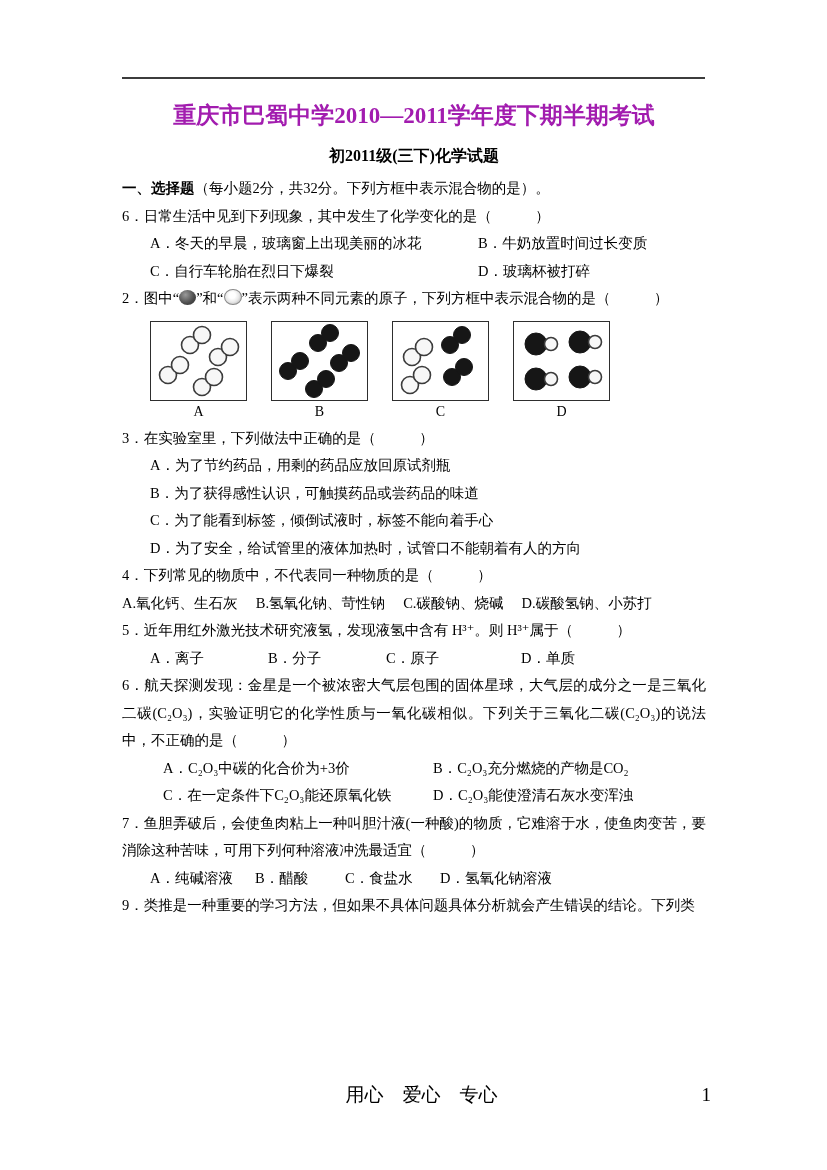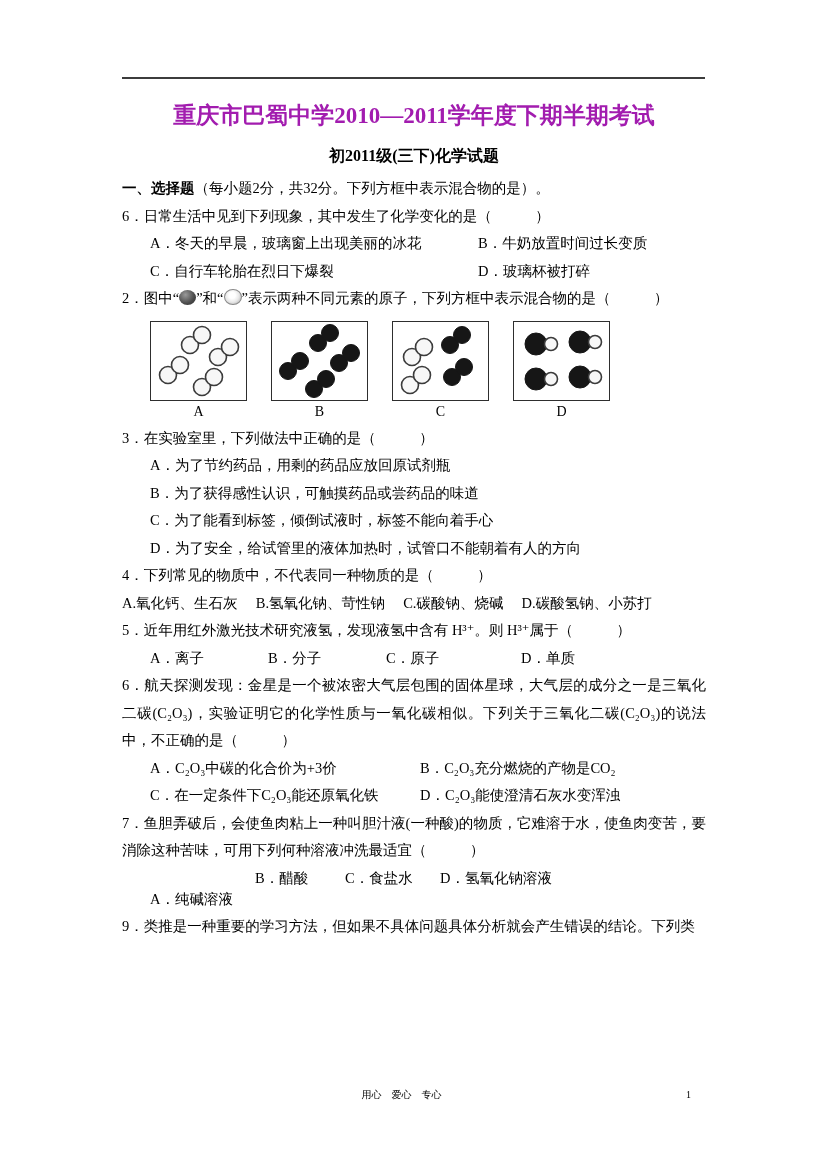--- a/index.html
+++ b/index.html
@@ -10,31 +10,31 @@
   }
   .top-rule { position:absolute; left:122px; top:77px; width:583px; height:2px; background:#3c3c3c; }
   .content { position:absolute; left:122px; top:92px; width:584px; font-size:14.5px; line-height:27.5px; }
   .title { color:#a21caf; text-align:center; font-size:23px; font-weight:bold; margin:10px 0 12px 0; }
   .subtitle { text-align:center; font-size:16px; font-weight:bold; margin:0 0 6px 0; }
   .line { white-space:pre-wrap; }
   .sec-bold { font-weight:bold; }
   .stem-wrap { text-align:justify; }
   .opt-line { padding-left:28px; }
   .col { display:inline-block; vertical-align:top; }
-  .w328 { width:328px; } .w270 { width:270px; }
+  .w328 { width:328px; } .w270 { width:270px;margin-left:13px; }
   .w118 { width:118px; } .w135 { width:135px; }
-  .w105 { width:105px;margin-top:21px; } .w90 { width:90px; } .w95 { width:95px; }
+  .w105 { width:105px; } .w90 { width:90px; } .w95 { width:95px; }
   .atom-icon { display:inline-block; width:17px; height:15px; border-radius:50%; vertical-align:-2px; }
   .atom-dark  { background:radial-gradient(circle at 38% 32%, #9a9a9a, #4a4a4a 60%, #2f2f2f); }
   .atom-light { background:radial-gradient(circle at 45% 38%, #ffffff 25%, #e8e8e8 55%, #9d9d9d); border:1px solid #888; width:16px; height:14px; }
   .diagram-row { display:flex; gap:24px; margin:8px 0 4px 28px; }
   .mol-cell { text-align:center; }
   .mol-svg { border:1.6px solid #2e2e2e; display:block; background:#fff; }
   .mol-label { font-size:14px; line-height:18px; margin-top:2px; }
-  .footer { position:absolute; left:110px; top:1086px; width:583px; font-size:10px; line-height:18px; }
+  .footer { position:absolute; left:130px; top:1086px; width:583px; font-size:19px; line-height:18px; }
   .footer-motto { text-align:center; }
   .page-number { position:absolute; right:2px; top:0; }
 </style>
 </head>
 <body>
 
 <div class="top-rule"></div>
 
 <div class="content">
 

